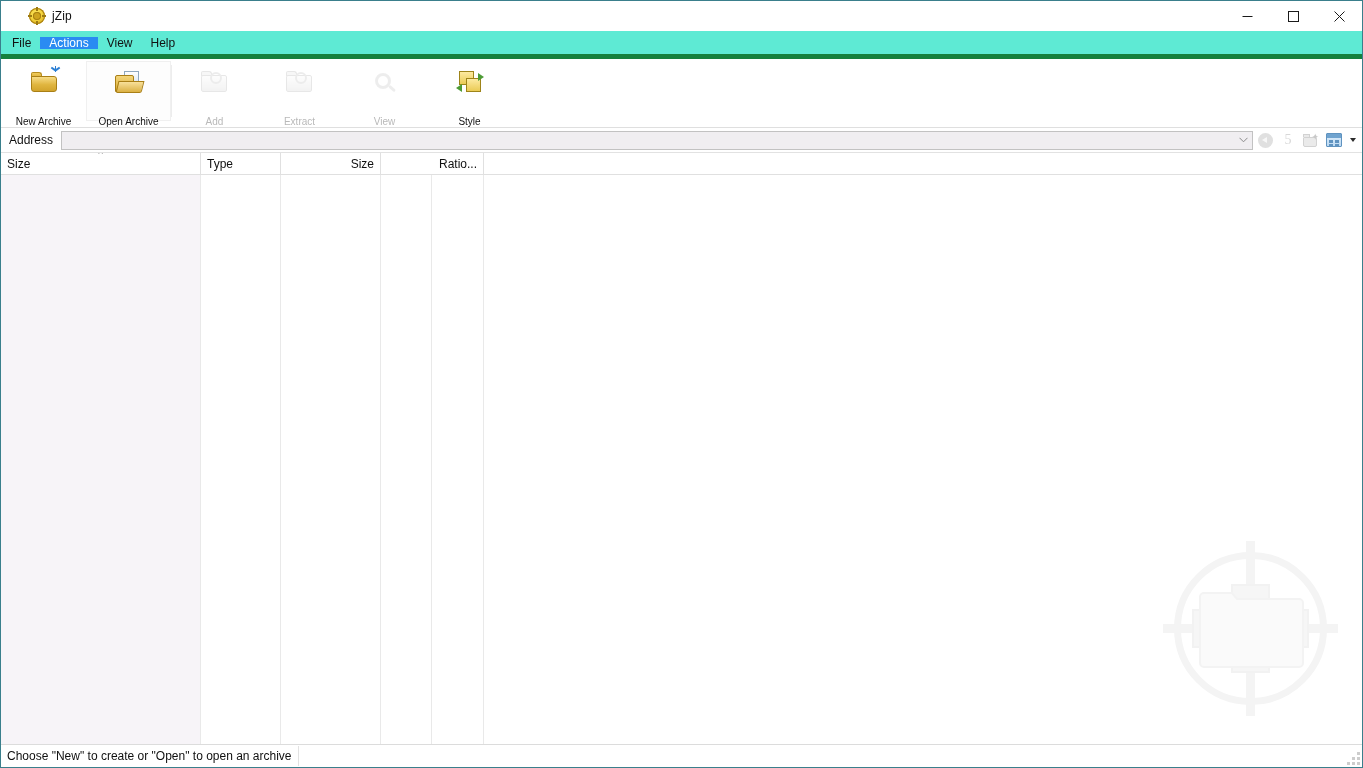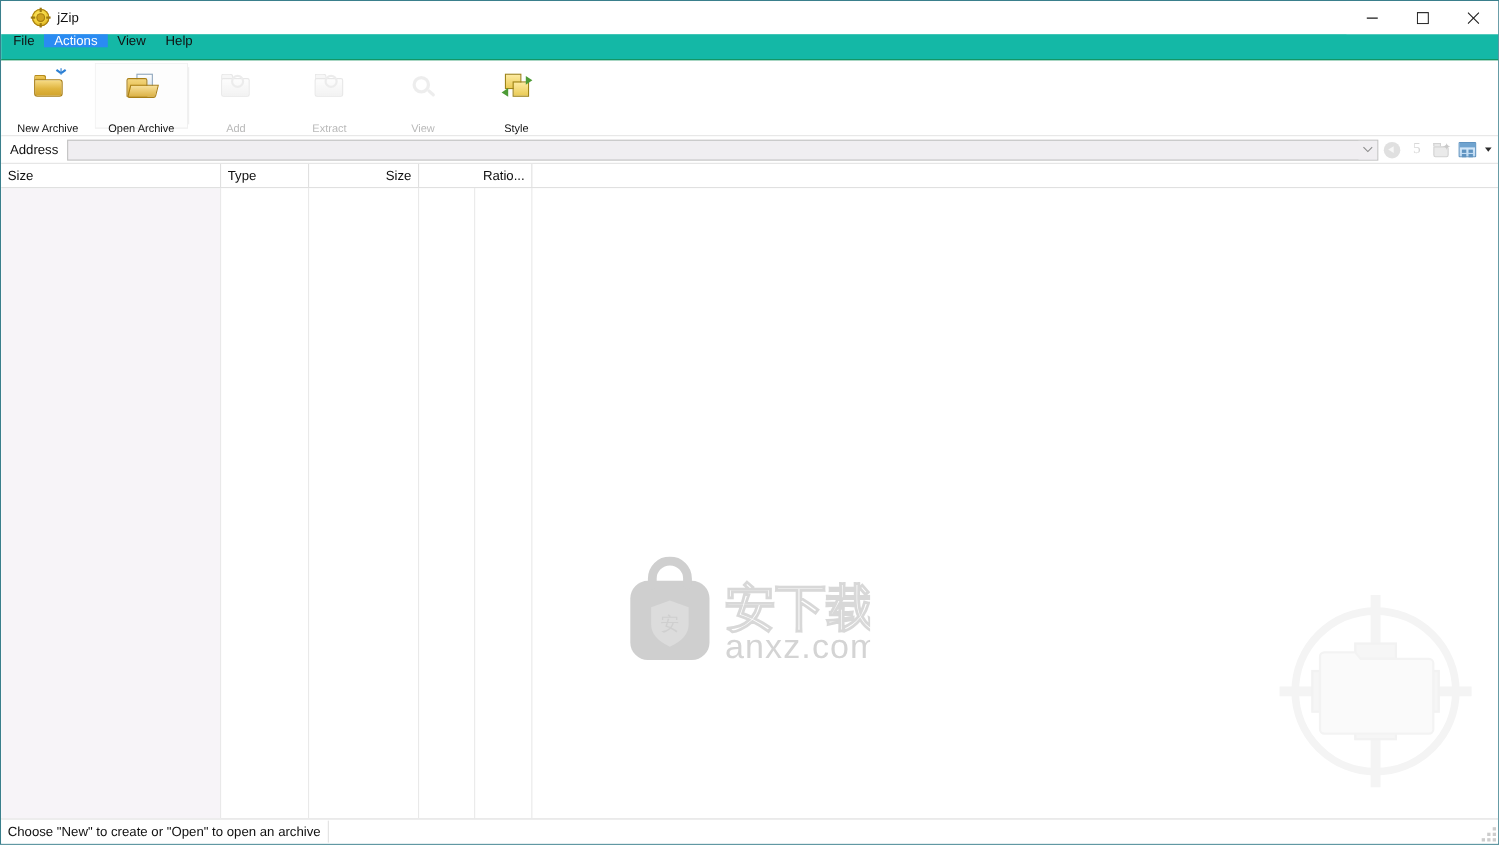--- a/index.html
+++ b/index.html
@@ -96,25 +96,25 @@
     align-items: center;
     justify-content: center;
     background: #ffffff;
   }
   .winbtn svg { display: block; }
 
   
   #menubar {
     height: 23px;
     min-height: 23px;
-    background: #14b8a6;
-    display: flex;
-    align-items: flex-start;
+    background: #5eead4;
+    display: flex;
+    align-items: center;
     padding-left: 2px;
-    border-bottom: 1px solid #15803d;
+    border-bottom: 5px solid #15803d;
   }
   .menu-item {
     display: flex;
     align-items: center;
     padding: 0 9px;
     font-size: 12px;
     color: #111111;
     line-height: 1;
     white-space: nowrap;
   }
@@ -749,35 +749,20 @@
     <div id="rows-area">
 
       <div id="col-bands">
         <div class="band sorted" style="width:200px;"></div>
         <div class="band plain" style="width:80px;"></div>
         <div class="band plain" style="width:100px;"></div>
         <div class="band plain" style="width:51px;"></div>
         <div class="band plain" style="width:52px;border-right:1px solid #e9e9e9;"></div>
       </div>
 
-      <div id="wm-center">
-        <svg width="220" height="100" viewBox="0 0 220 100">
-
-          <rect x="2" y="22" width="72" height="72" rx="16" fill="#cfcfcf"></rect>
-
-          <path d="M22 26 v-6 a16 16 0 0 1 32 0 v6" fill="none" stroke="#cfcfcf" stroke-width="8" stroke-linecap="round"></path>
-
-          <path d="M38 40 L55 46 L55 62 Q55 74 38 82 Q21 74 21 62 L21 46 Z" fill="#dcdcdc"></path>
-          <text x="38" y="67" font-family="'DejaVu Sans', sans-serif" font-size="17" fill="#cfcfcf" text-anchor="middle">安</text>
-
-          <text x="88" y="62" font-family="'DejaVu Sans', sans-serif" font-size="46" fill="none" stroke="#d8d8d8" stroke-width="2.5">安下载</text>
-
-          <text x="88" y="92" font-family="'Liberation Sans', sans-serif" font-size="31" fill="#d4d4d4" letter-spacing="1">anxz.com</text>
-        </svg>
-      </div>
 
       <div id="wm-corner">
         <svg width="175" height="175" viewBox="0 0 175 175">
           <g stroke="#f4f4f4" fill="#fbfbfb" stroke-width="2">
             <line x1="87.5" y1="0" x2="87.5" y2="175" stroke="#f4f4f4" stroke-width="9"></line>
             <line x1="0" y1="87.5" x2="175" y2="87.5" stroke="#f4f4f4" stroke-width="9"></line>
             <circle cx="87.5" cy="87.5" r="73" fill="none" stroke="#f4f4f4" stroke-width="7"></circle>
             <rect x="69" y="44" width="37" height="14" fill="#f6f6f6" stroke="#f2f2f2"></rect>
             <rect x="69" y="117" width="37" height="14" fill="#f6f6f6" stroke="#f2f2f2"></rect>
             <rect x="30" y="69" width="14" height="37" fill="#f6f6f6" stroke="#f2f2f2"></rect>

